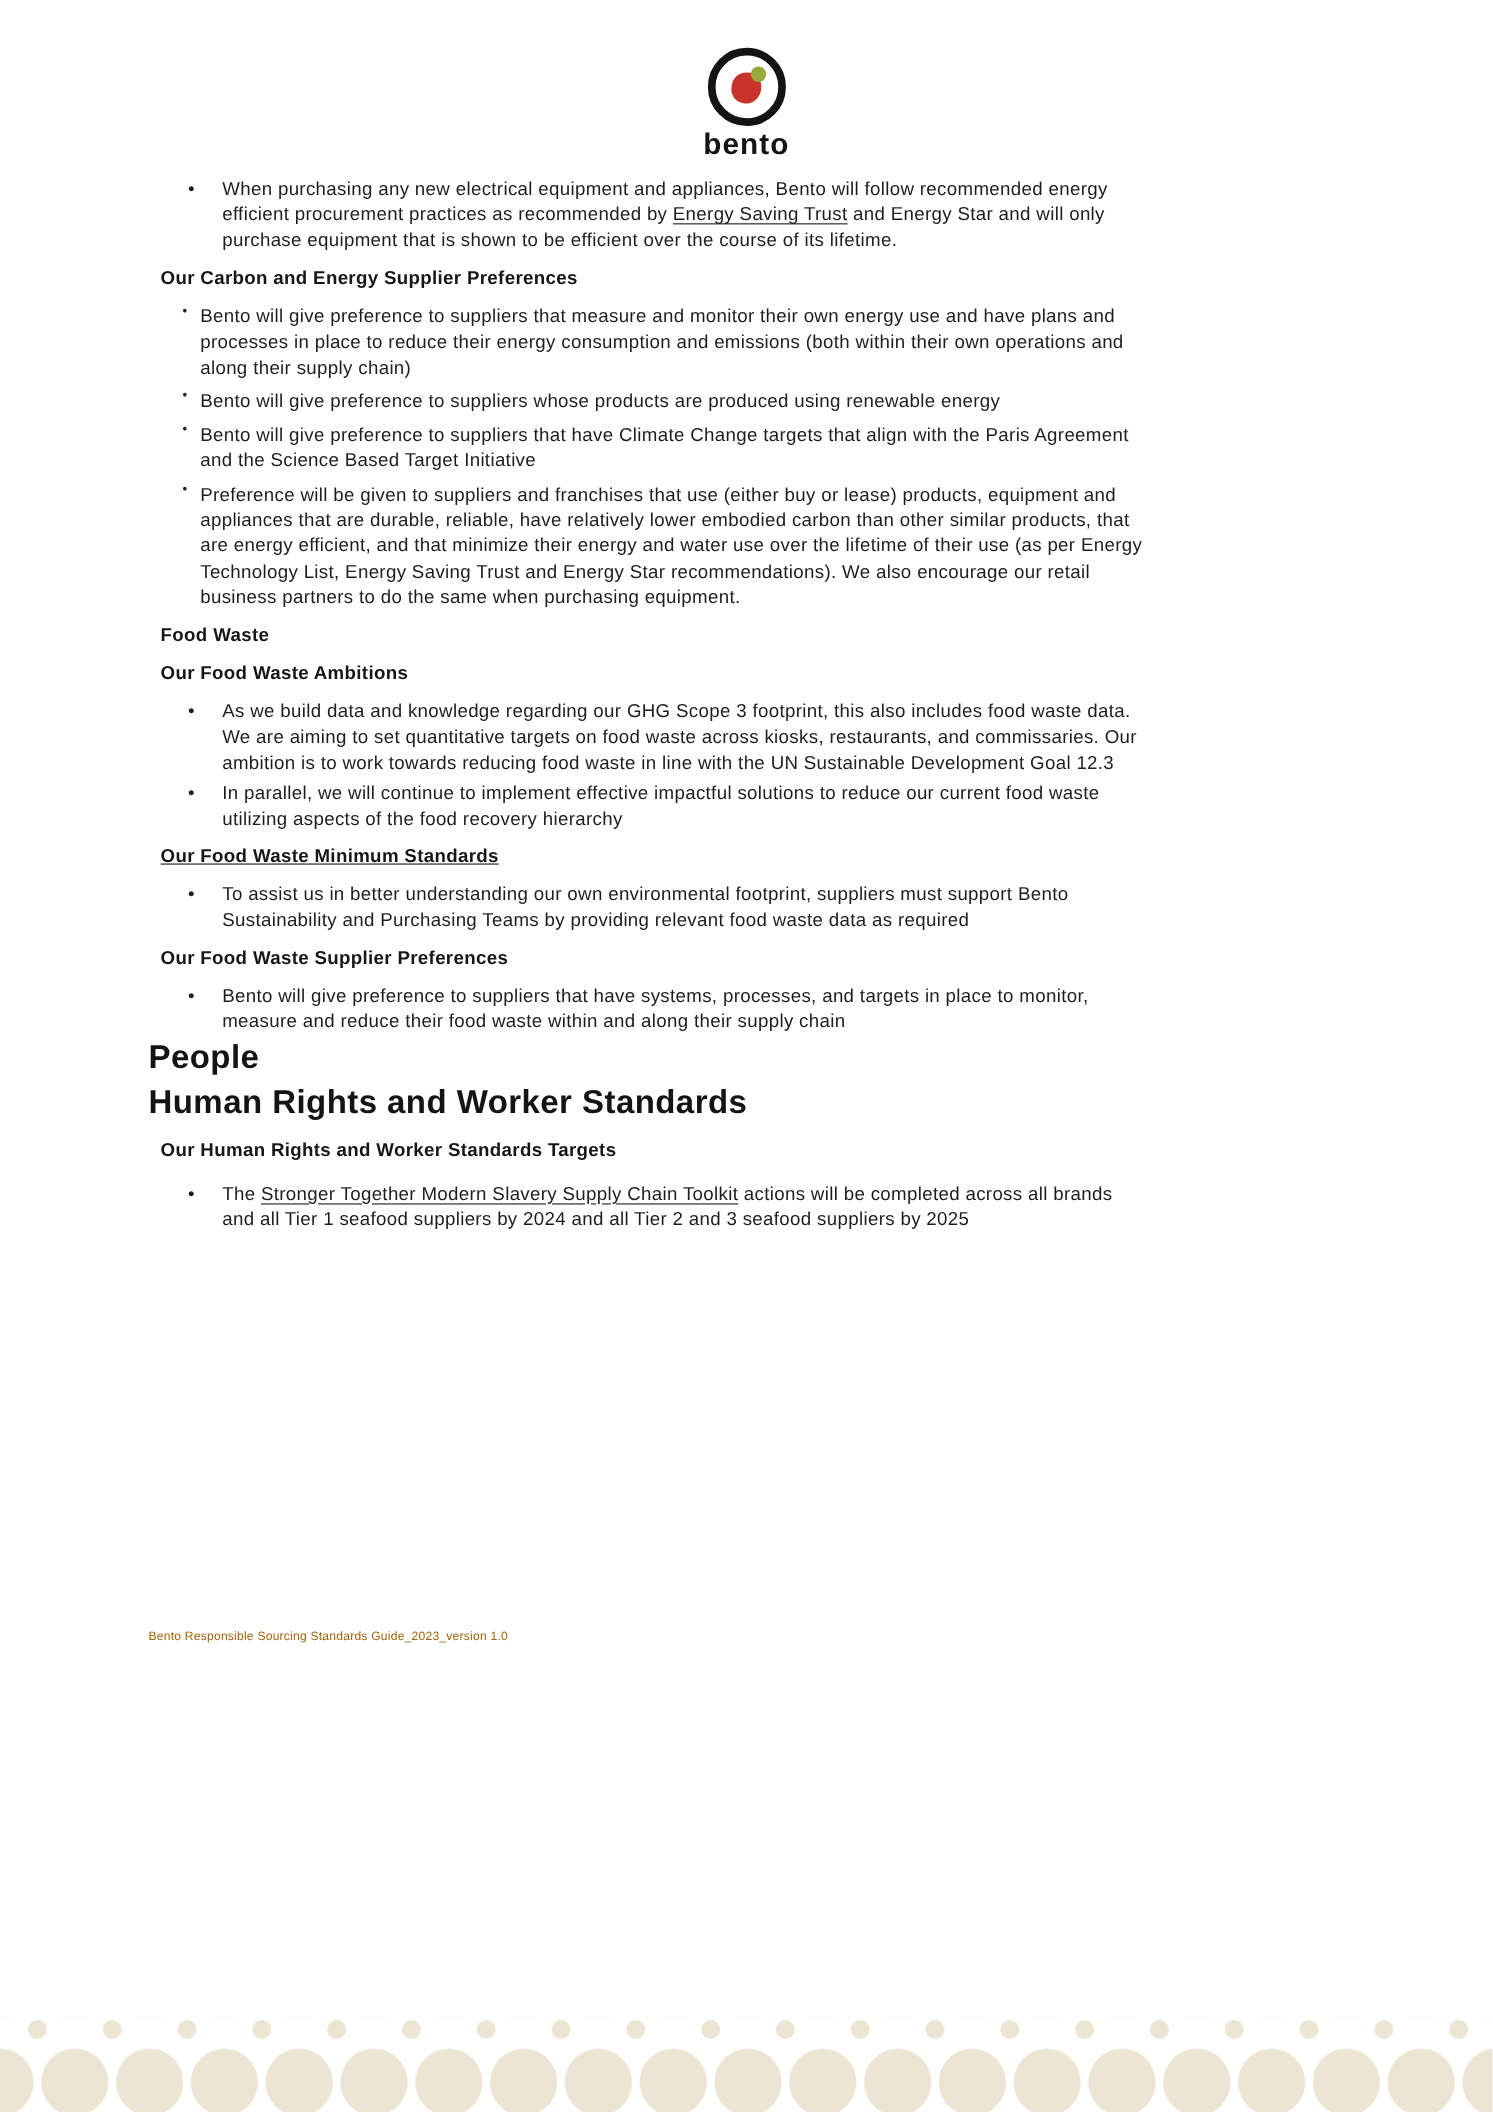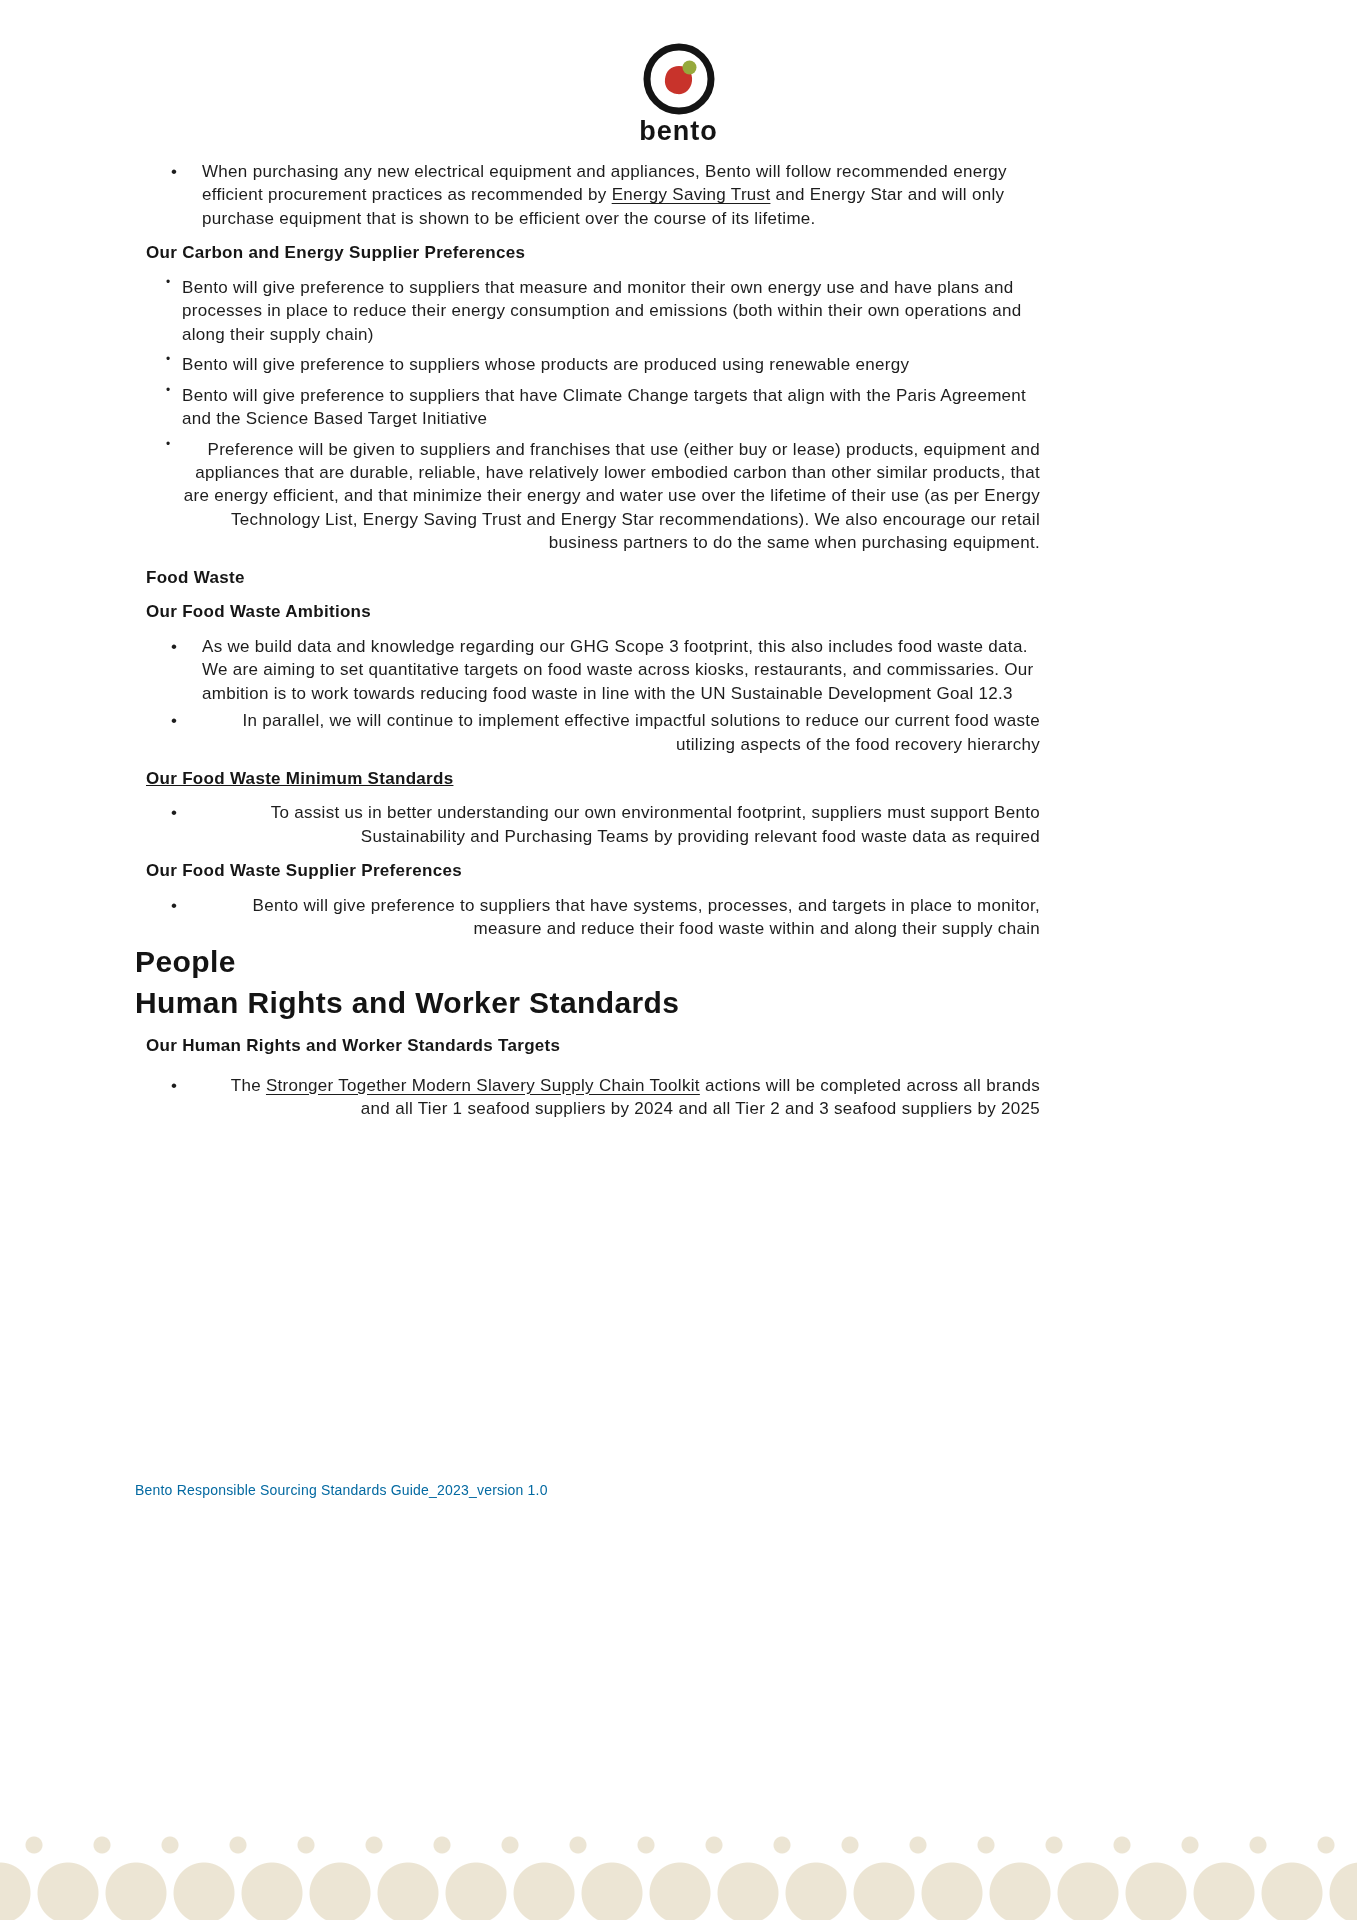--- a/index.html
+++ b/index.html
@@ -51,21 +51,21 @@
   }
   .bullet.small{
     padding-left:47px;
   }
   .bullet.small::before{
     content:"\2022";
     left:31px;
     top:-2px;
     font-size:12px;
   }
-  .bullet:last-child{margin-bottom:0;text-align:right;}
+  .bullet:last-child{margin-bottom:0;}
   h3.sub{
     font-size:17px;
     font-weight:bold;
     margin:11px;
     color:#161616;
   }
   h2.big{
     font-size:30px;
     font-weight:bold;
     margin:0;
@@ -87,22 +87,22 @@
   a.doclink{
     color:inherit;
     text-decoration:underline;
     text-underline-offset:3px;
   }
   
   .footer-text{
     position:absolute;
     left:135px;
     top:1482px;
-    font-size:14px;
-    color:#0369a1;
+    font-size:11px;
+    color:#a16207;
     letter-spacing:0.2px;
   }
   .deco-band{
     position:absolute;
     left:0;
     right:0;
     bottom:0;
     height:85px;
     background-image:
       radial-gradient(circle at 34px 10px, #ece5d4 8px, rgba(236,229,212,0) 9px),

